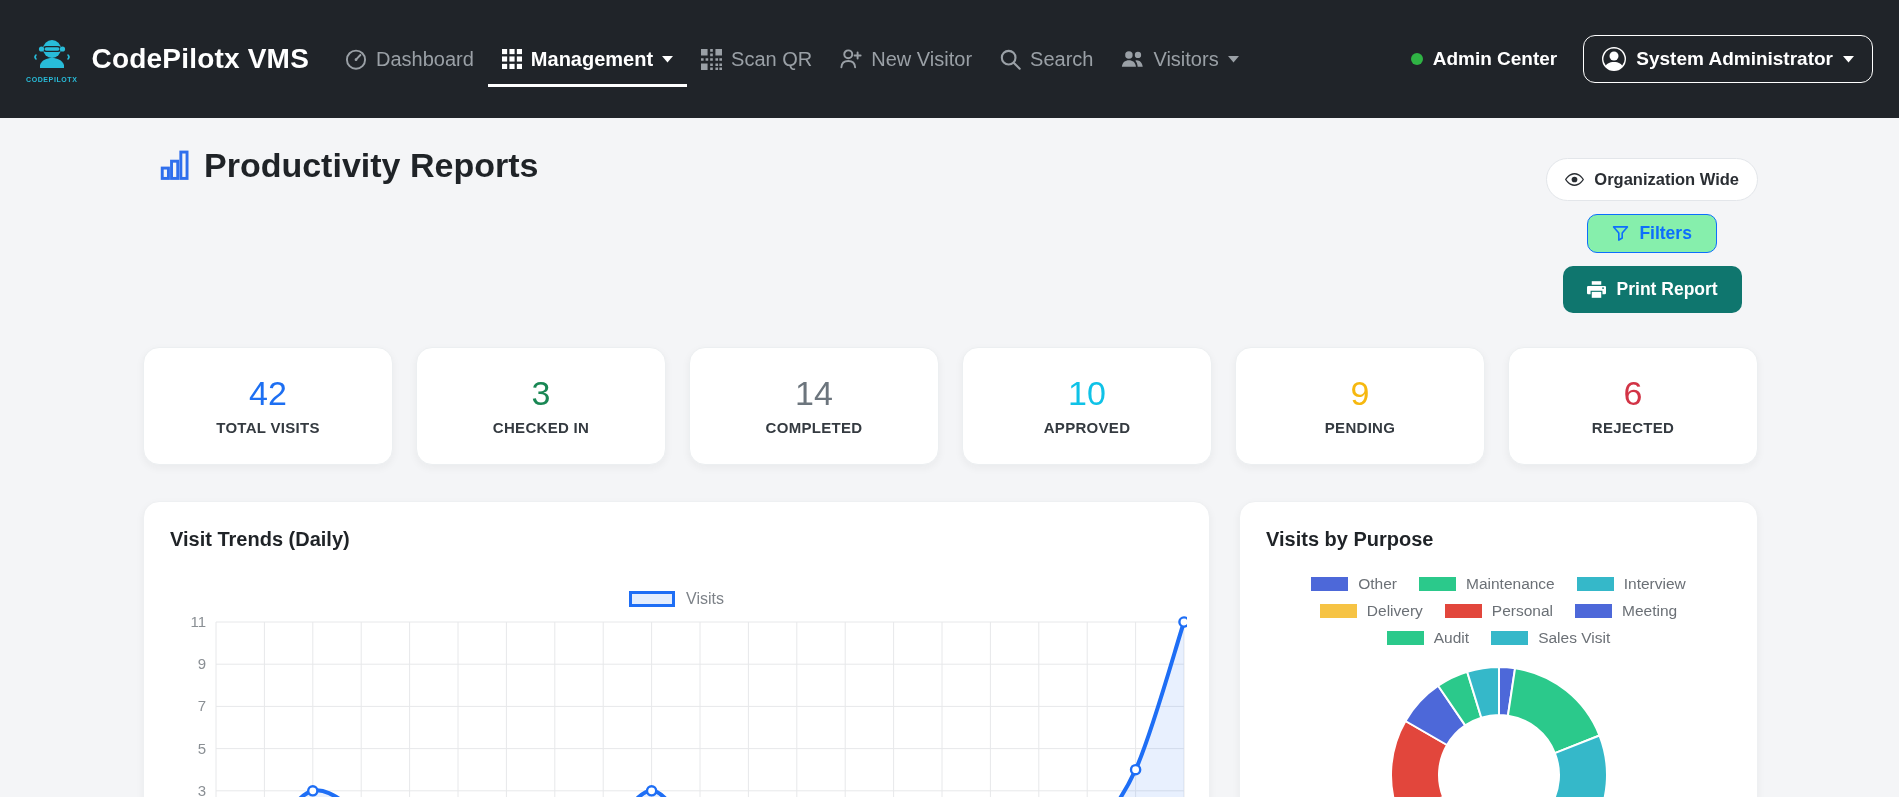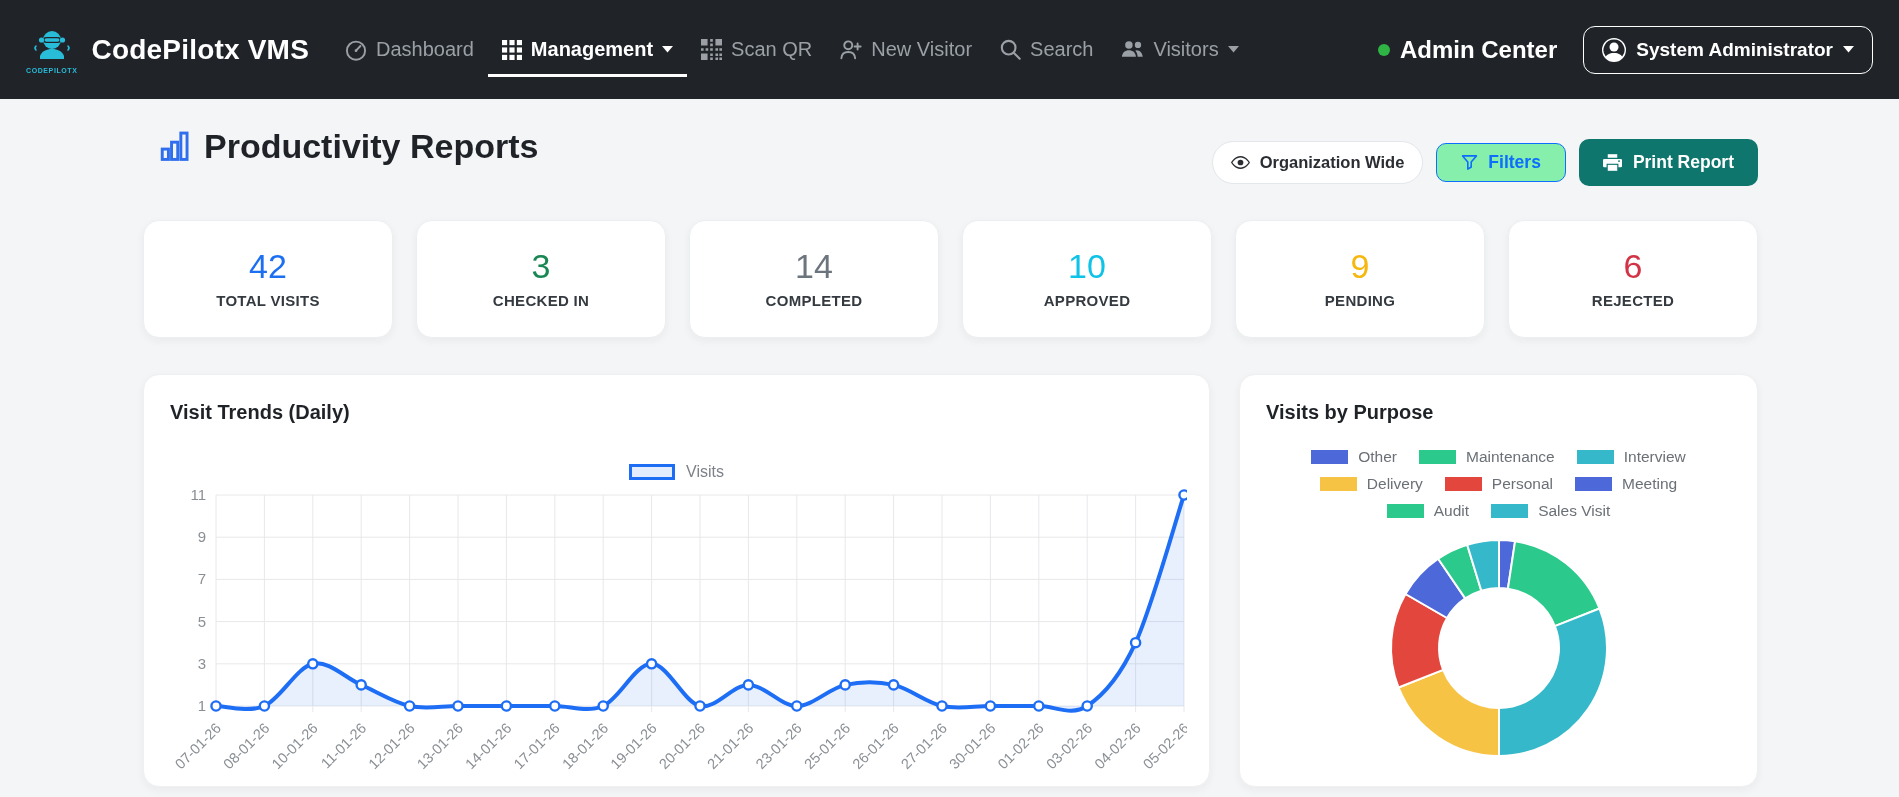--- a/index.html
+++ b/index.html
@@ -5,50 +5,50 @@
   * { box-sizing: border-box; }
   html,body { margin:0; padding:0; }
   body {
     width:1899px; height:797px; overflow:hidden;
     background:#f4f5f7;
     font-family:"Liberation Sans", sans-serif;
     -webkit-font-smoothing:antialiased;
   }
   
   .navbar {
-    height:99px; background:#202429; display:flex; align-items:center;
+    height:118px; background:#202429; display:flex; align-items:center;
     padding:0 26px; color:#fff;
   }
   .brand { display:flex; align-items:center; gap:14px; cursor:pointer; }
   .logo { display:flex; flex-direction:column; align-items:center; gap:1px; }
   .logo-text { color:#28bcd9; font-size:7px; font-weight:700; letter-spacing:.6px; }
   .brand-name { color:#fff; font-size:28px; font-weight:700; letter-spacing:.2px; }
   .nav { display:flex; align-items:center; margin-left:22px; }
   .nav-item {
     display:flex; align-items:center; gap:9px; padding:16px 14px;
     color:#9aa0a6; font-size:20px; text-decoration:none; cursor:pointer; white-space:nowrap;
   }
   .nav-item.active { color:#fff; font-weight:700; border-bottom:3px solid #fff; padding-bottom:13px; }
   .nav-item .icon svg { display:block; }
   .nav-right { margin-left:auto; display:flex; align-items:center; gap:26px; }
-  .status { display:flex; align-items:center; gap:10px; font-size:24px; font-weight:600; color:#fff; }
+  .status { display:flex; align-items:center; gap:10px; font-size:19px; font-weight:600; color:#fff; }
   .dot { width:12px; height:12px; border-radius:50%; }
   .user-btn {
     display:flex; align-items:center; gap:10px; background:transparent; color:#fff;
     border:1.5px solid #fff; border-radius:12px; padding:11px 18px;
     font-size:19px; font-weight:700; cursor:pointer; font-family:inherit;
   }
   .icon { display:inline-flex; align-items:center; }
   
   .main { padding:0 141px 0 143px; }
   .page-header { display:flex; justify-content:space-between; align-items:flex-start; margin-top:28px;margin-left:17px; }
   .title-row { display:flex; align-items:center; gap:13px; }
   .page-title { font-size:34px; font-weight:800; color:#1f2327; }
   .subtitle { margin-top:7px; color:#6a7076; font-size:18px; }
-  .actions { display:flex; align-items:center; gap:13px; margin-top:12px; }
+  .actions { display:flex; align-items:center; gap:13px; margin-top:12px;flex-direction:column; }
   .pill-btn {
     display:flex; align-items:center; gap:10px; background:#fff;
     border:1px solid #e3e6ea; border-radius:24px; padding:11px 18px;
     font-size:16.5px; font-weight:700; color:#2a2e33; cursor:pointer; font-family:inherit;
   }
   .filters-btn {
     display:flex; align-items:center; gap:10px; background:#86efac;
     border:1.5px solid #0d6efd; border-radius:10px; padding:8px 24px;
     font-size:17.5px; font-weight:700; color:#0d6efd; cursor:pointer; font-family:inherit;
   }

